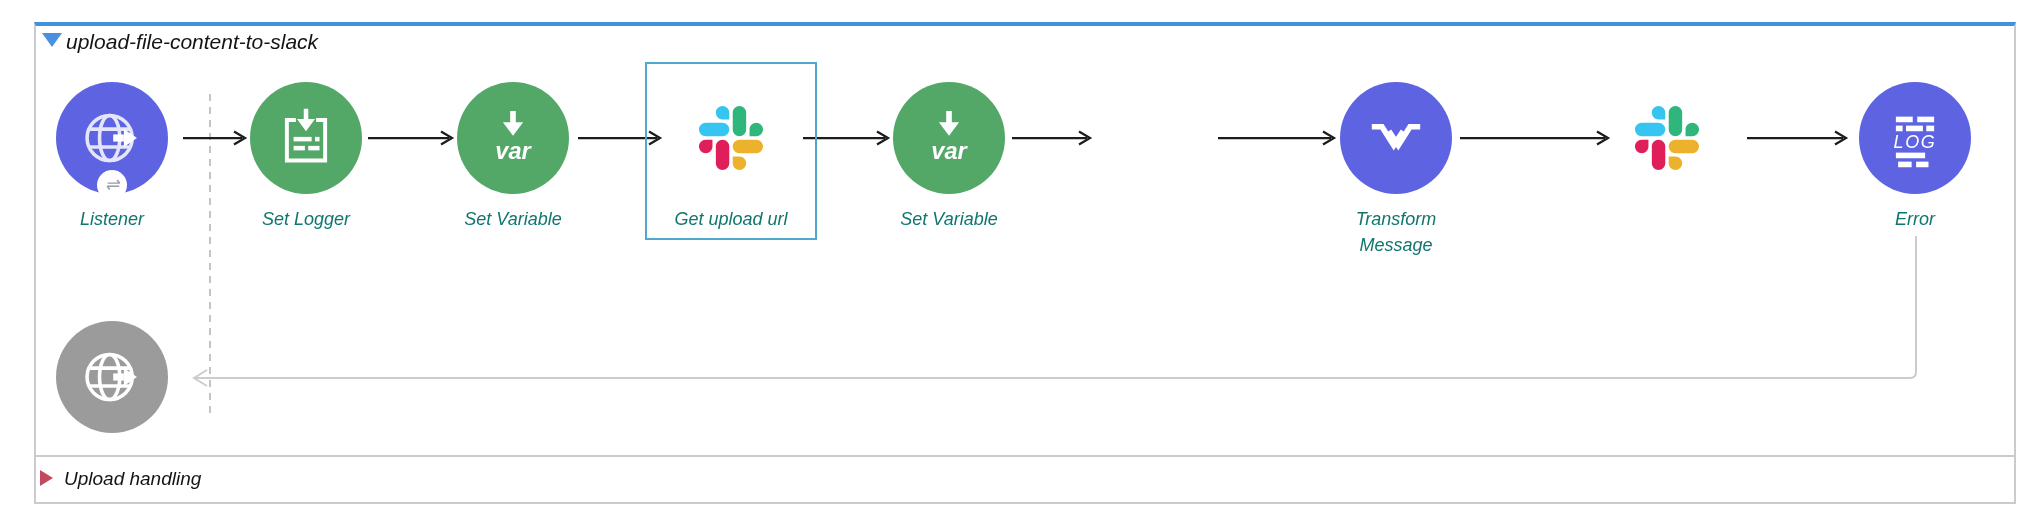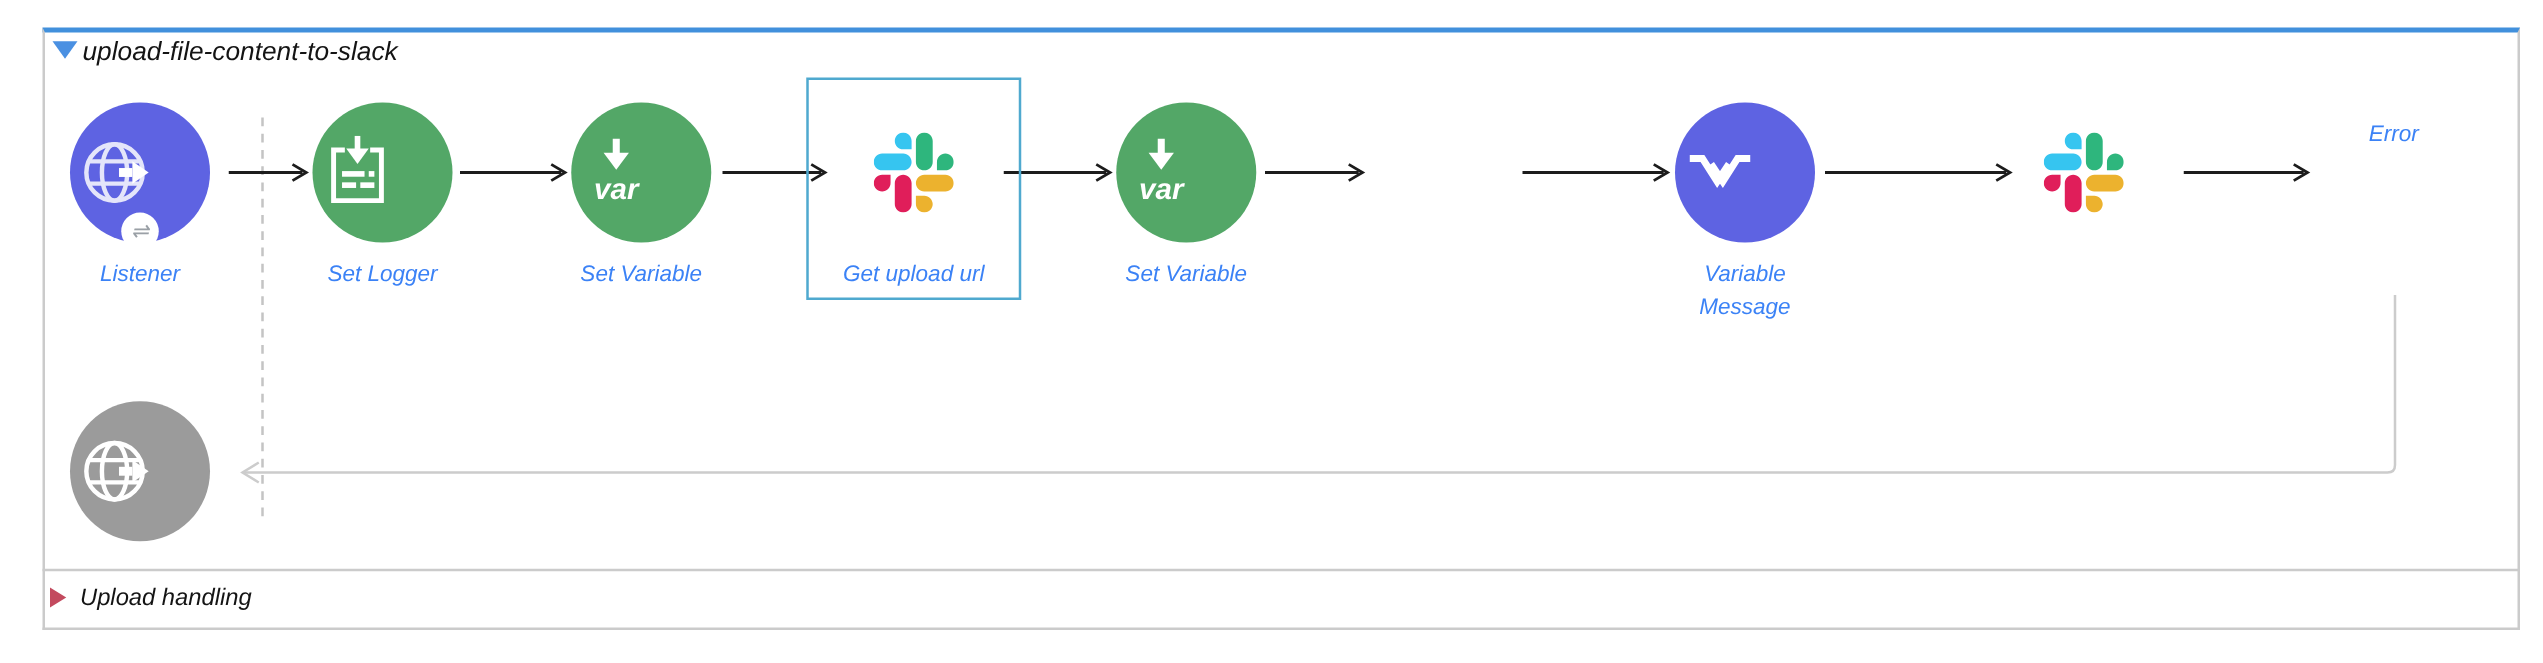--- a/index.html
+++ b/index.html
@@ -21,26 +21,26 @@
           border-left:10px solid transparent;border-right:10px solid transparent;
           border-top:14px solid #4a90e2;}
   .error-label{position:absolute;left:64px;top:468px;font-size:19px;color:#141414;}
   .tri-right{position:absolute;left:40px;top:470px;width:0;height:0;
           border-top:8px solid transparent;border-bottom:8px solid transparent;
           border-left:13px solid #c34a5e;}
 
   
   .node{position:absolute;top:82px;width:160px;text-align:center;}
   .circle{width:112px;height:112px;border-radius:50%;margin:0 auto;position:relative;
-          display:flex;align-items:center;}
+          display:flex;align-items:center;justify-content:center;}
   .purple{background:#5e63e2;}
   .green{background:#53a767;}
   .gray{background:#9b9b9b;}
   .slackwrap{height:112px;display:flex;align-items:center;justify-content:center;}
-  .nlabel{margin-top:12px;font-size:18px;line-height:26px;color:#3b82f6;}
+  .nlabel{margin-top:12px;font-size:18px;line-height:26px;color:#0f766e;}
   .nlabel.narrow{width:120px;margin-left:auto;margin-right:auto;}
   .badge{position:absolute;left:50%;bottom:-6px;transform:translateX(-50%);
          width:30px;height:30px;border-radius:50%;background:#fff;
          color:#9aa0a6;font-size:17px;line-height:30px;text-align:center;}
   .ghost{position:absolute;left:56px;top:321px;width:112px;}
 
   
   .selection{position:absolute;left:645px;top:62px;width:172px;height:178px;
          border:2px solid #4fa9cf;box-sizing:border-box;}
 
@@ -154,35 +154,50 @@
 
   <div class="node" style="left:1316px">
     <div class="circle purple">
       <svg width="72" height="72" viewBox="0 0 64 64">
         <g stroke="#fff" stroke-width="5" fill="none" stroke-linecap="square">
           <path d="M13 22 H19.5 L30 38.5 L37 28"></path>
           <path d="M51 22 H44.5 L34 38.5 L27 28"></path>
         </g>
       </svg>
     </div>
-    <div class="nlabel narrow">Variable Message</div>
+    <div class="nlabel narrow">Transform Message</div>
   </div>
 
   <div class="node" style="left:1587px">
     <div class="slackwrap">
       <svg width="64" height="64" viewBox="0 0 122.8 122.8">
         <path d="M25.8 77.6c0 7.1-5.8 12.9-12.9 12.9S0 84.7 0 77.6s5.8-12.9 12.9-12.9h12.9v12.9zM32.3 77.6c0-7.1 5.8-12.9 12.9-12.9s12.9 5.8 12.9 12.9v32.3c0 7.1-5.8 12.9-12.9 12.9s-12.9-5.8-12.9-12.9V77.6z" fill="#E01E5A"></path>
         <path d="M45.2 25.8c-7.1 0-12.9-5.8-12.9-12.9S38.1 0 45.2 0s12.9 5.8 12.9 12.9v12.9H45.2zM45.2 32.3c7.1 0 12.9 5.8 12.9 12.9s-5.8 12.9-12.9 12.9H12.9C5.8 58.1 0 52.3 0 45.2s5.8-12.9 12.9-12.9h32.3z" fill="#36C5F0"></path>
         <path d="M97 45.2c0-7.1 5.8-12.9 12.9-12.9s12.9 5.8 12.9 12.9-5.8 12.9-12.9 12.9H97V45.2zM90.5 45.2c0 7.1-5.8 12.9-12.9 12.9s-12.9-5.8-12.9-12.9V12.9C64.7 5.8 70.5 0 77.6 0s12.9 5.8 12.9 12.9v32.3z" fill="#2EB67D"></path>
         <path d="M77.6 97c7.1 0 12.9 5.8 12.9 12.9s-5.8 12.9-12.9 12.9-12.9-5.8-12.9-12.9V97h12.9zM77.6 90.5c-7.1 0-12.9-5.8-12.9-12.9s5.8-12.9 12.9-12.9h32.3c7.1 0 12.9 5.8 12.9 12.9s-5.8 12.9-12.9 12.9H77.6z" fill="#ECB22E"></path>
       </svg>
     </div>
   </div>
 
   <div class="node" style="left:1835px">
+    <div class="circle purple">
+      <svg width="72" height="72" viewBox="0 0 64 64">
+        <g fill="#fff">
+          <rect x="15" y="13" width="15" height="5"></rect>
+            <rect x="34" y="13" width="15" height="5"></rect>
+          <rect x="15" y="21" width="6" height="5"></rect>
+            <rect x="24" y="21" width="15" height="5"></rect>
+            <rect x="42" y="21" width="7" height="5"></rect>
+          <rect x="15" y="45" width="26" height="5"></rect>
+          <rect x="17" y="53" width="12" height="5"></rect>
+            <rect x="33" y="53" width="11" height="5"></rect>
+        </g>
+        <text x="32" y="41" text-anchor="middle" font-size="16" letter-spacing="1.5" fill="#fff" font-family="Liberation Sans, sans-serif">LOG</text>
+      </svg>
+    </div>
     <div class="nlabel">Error</div>
   </div>
 
   <div class="ghost">
     <div class="circle gray">
       <svg width="76" height="76" viewBox="0 0 64 64">
         <g stroke="#ffffff" stroke-width="3" fill="none">
           <circle cx="30" cy="32" r="19"></circle>
           <ellipse cx="30" cy="32" rx="8.5" ry="19"></ellipse>
           <line x1="12" y1="24.5" x2="48" y2="24.5"></line>

